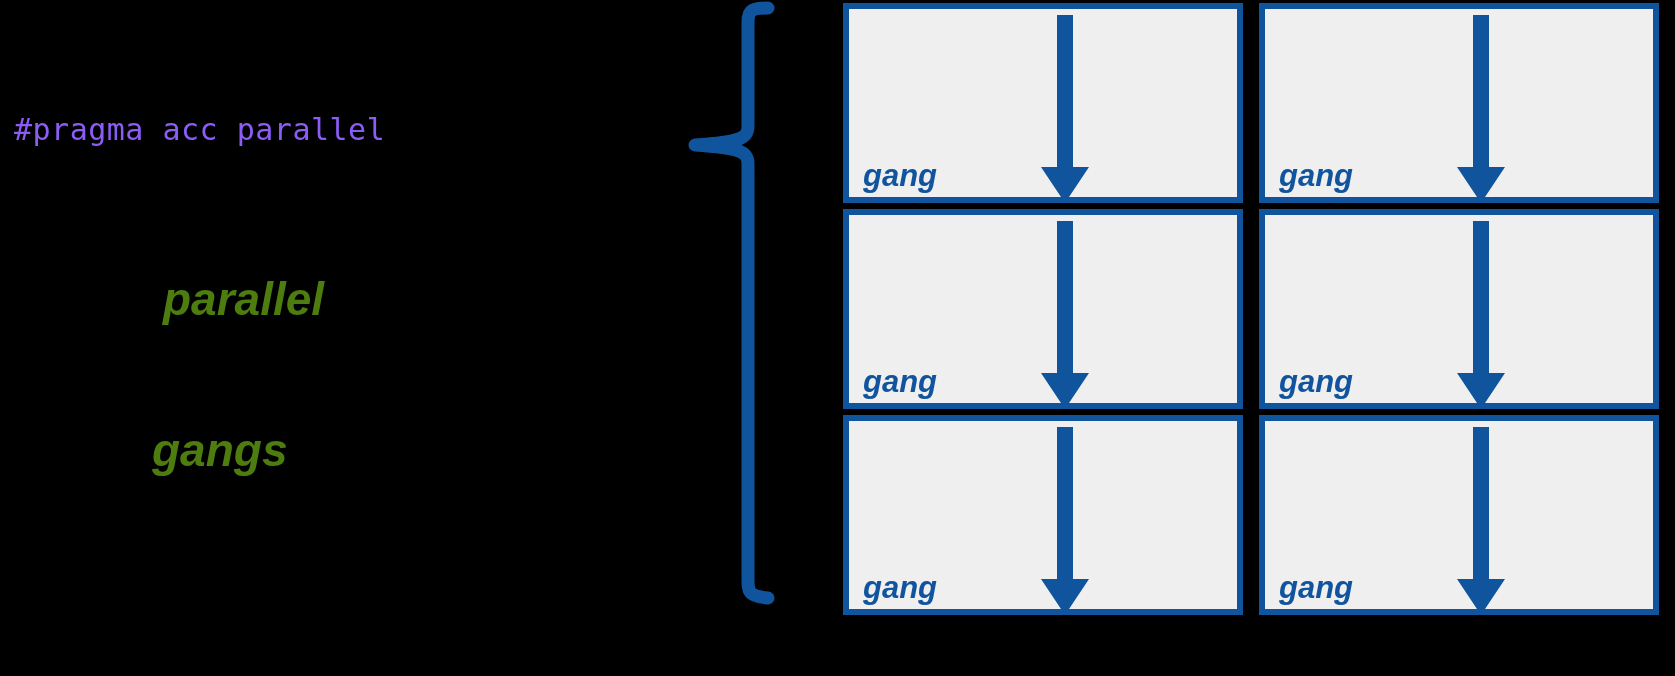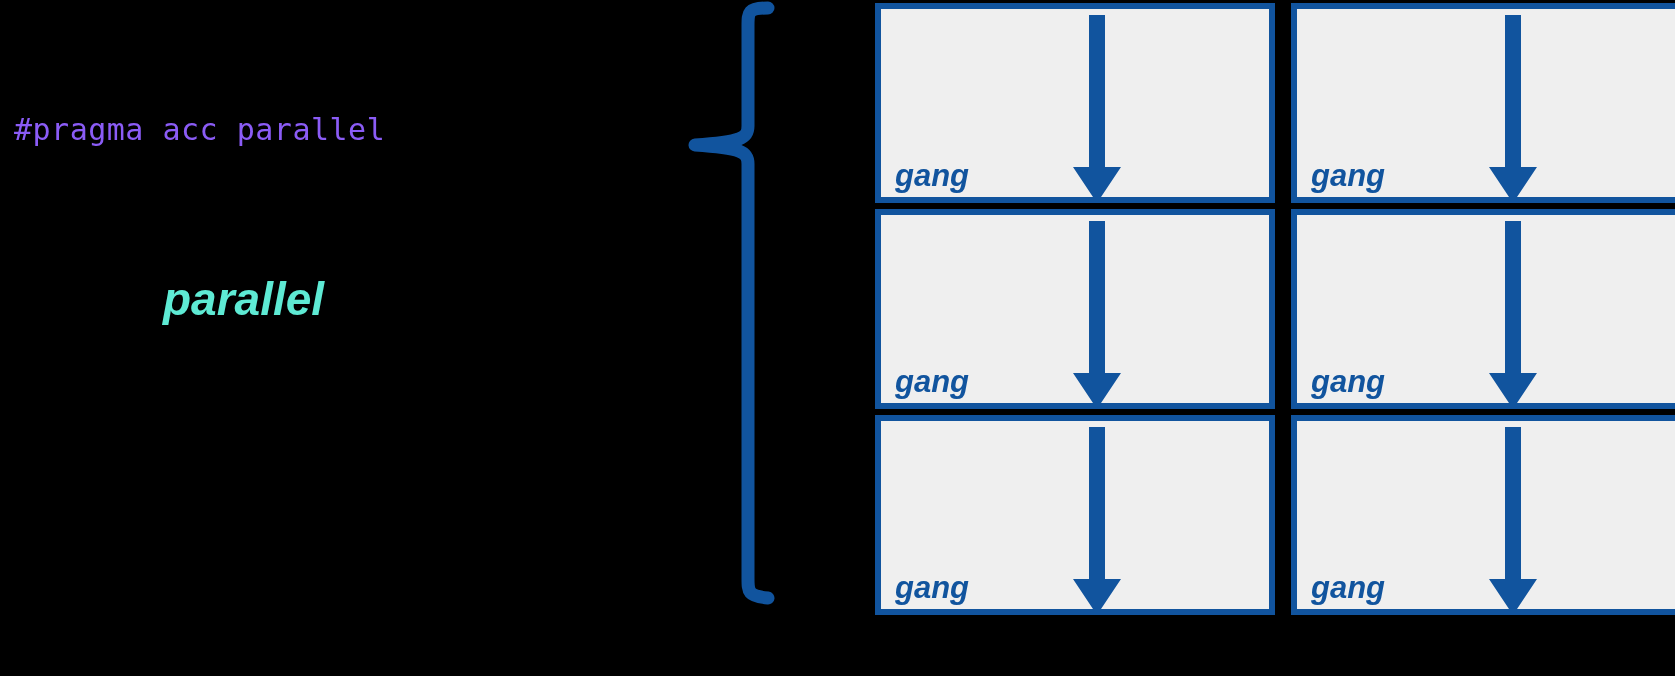--- a/index.html
+++ b/index.html
@@ -28,39 +28,39 @@
     letter-spacing: 0.5px;
     color: #8b5cf6;
     white-space: pre;
   }
   .word-label {
     position: absolute;
     font-family: "Liberation Sans", sans-serif;
     font-weight: bold;
     font-style: italic;
     font-size: 46px;
-    color: #5eead4;
+    color: #4d7c0f;
     white-space: pre;
   }
   .word-parallel { left: 163px; top: 272px; }
   .word-gangs    { left: 152px; top: 423px; }
 
   
   .brace-svg {
     position: absolute;
     left: 686px;
     top: 0px;
     width: 90px;
     height: 612px;
   }
 
   
   .gang-grid {
     position: absolute;
-    left: 875px;
+    left: 843px;
     top: 3px;
     width: 755px;
     height: 614px;
     display: grid;
     grid-template-columns: 400px 400px;
     grid-template-rows: 200px 200px 200px;
     column-gap: 16px;
     row-gap: 6px;
   }
   .gang-box {
@@ -92,20 +92,21 @@
 </style>
 </head>
 <body>
 
 <div id="stage">
 
   <div class="pragma-text">#pragma acc parallel</div>
 
   <div class="word-label word-parallel">parallel</div>
 
+  <div class="word-label word-gangs">gangs</div>
 
   <svg class="brace-svg" viewBox="0 0 90 612">
     <path d="M 82 8
              C 62 8, 62 12, 62 26
              L 62 126
              C 62 138, 56 142, 9 145
              C 56 148, 62 152, 62 164
              L 62 578
              C 62 592, 62 596, 82 598" fill="none" stroke="#11549E" stroke-width="13" stroke-linecap="round" stroke-linejoin="round"></path>
   </svg>

